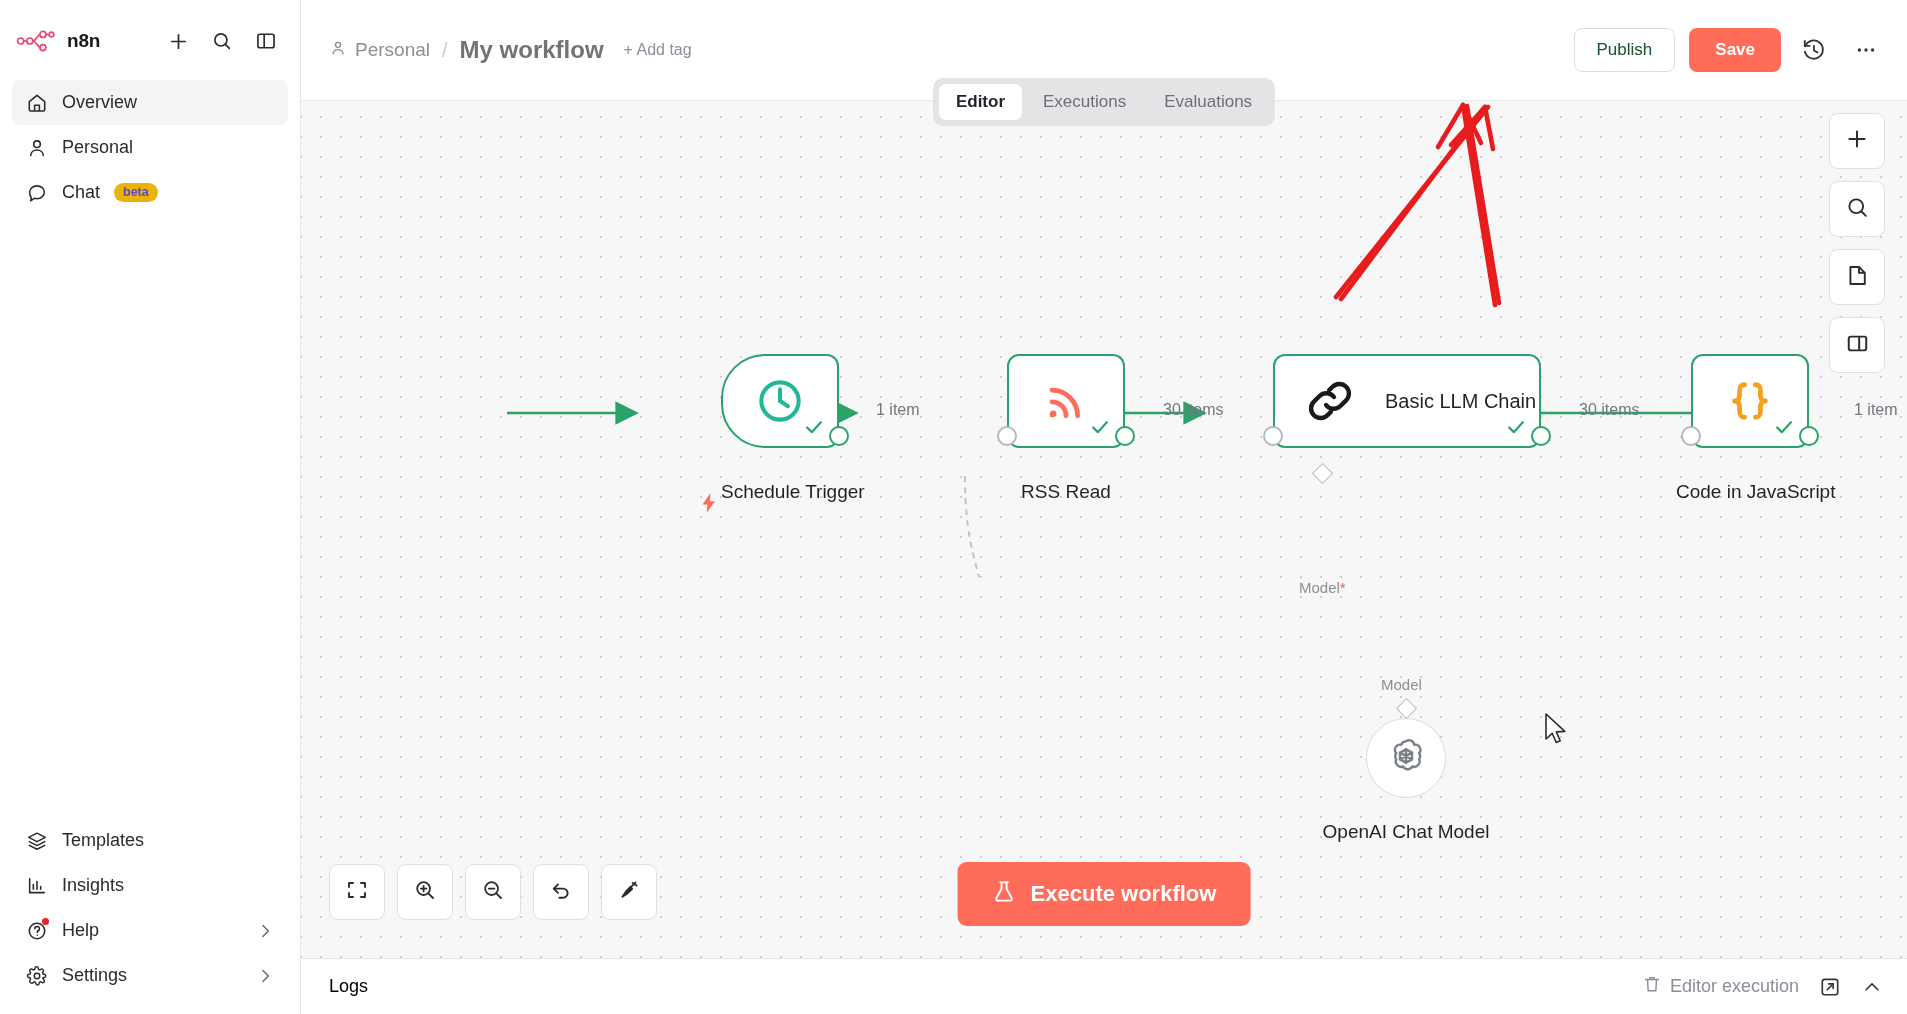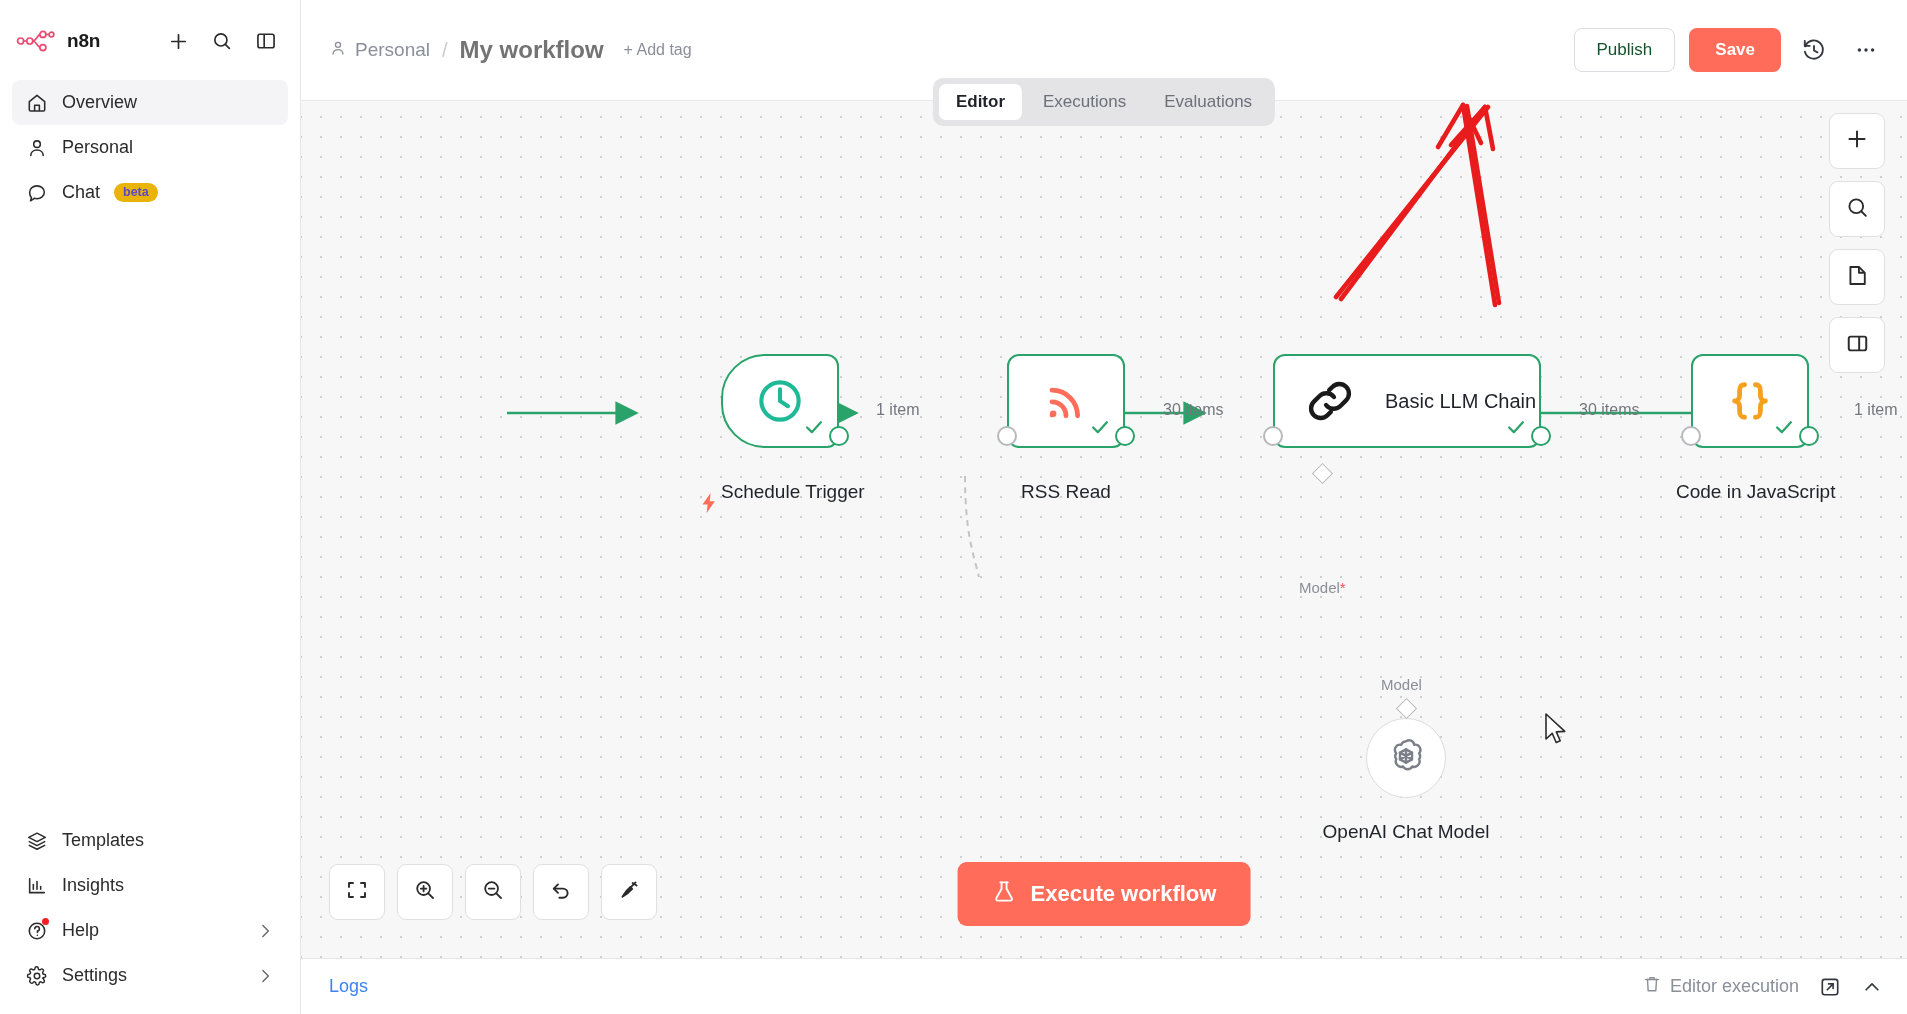--- a/index.html
+++ b/index.html
@@ -171,21 +171,21 @@
     background: #ff6d5a; color: #fff; font-size: 22px; font-weight: 700;
     display: flex; align-items: center; gap: 14px; cursor: pointer; z-index: 14;
   }
 
   
   .logsbar {
     height: 56px; background: #fff; border-top: 1px solid #e6e6e6;
     display: flex; align-items: center; padding: 0 24px 0 28px; flex: none;
     position: relative; z-index: 20;
   }
-  .logs-title { font-size: 18px; color: #3b82f6; }
+  .logs-title { font-size: 18px; color: #000000; }
   .logs-right { margin-left: auto; display: flex; align-items: center; gap: 20px; }
   .clear-exec {
     display: flex; align-items: center; gap: 8px; color: #8a8f98;
     font-size: 18px; cursor: pointer;
   }
   .logs-icon-btn { color: #33373d; display: flex; cursor: pointer; }
 
   
   .annot { position: absolute; inset: 0; pointer-events: none; z-index: 60; }
   

